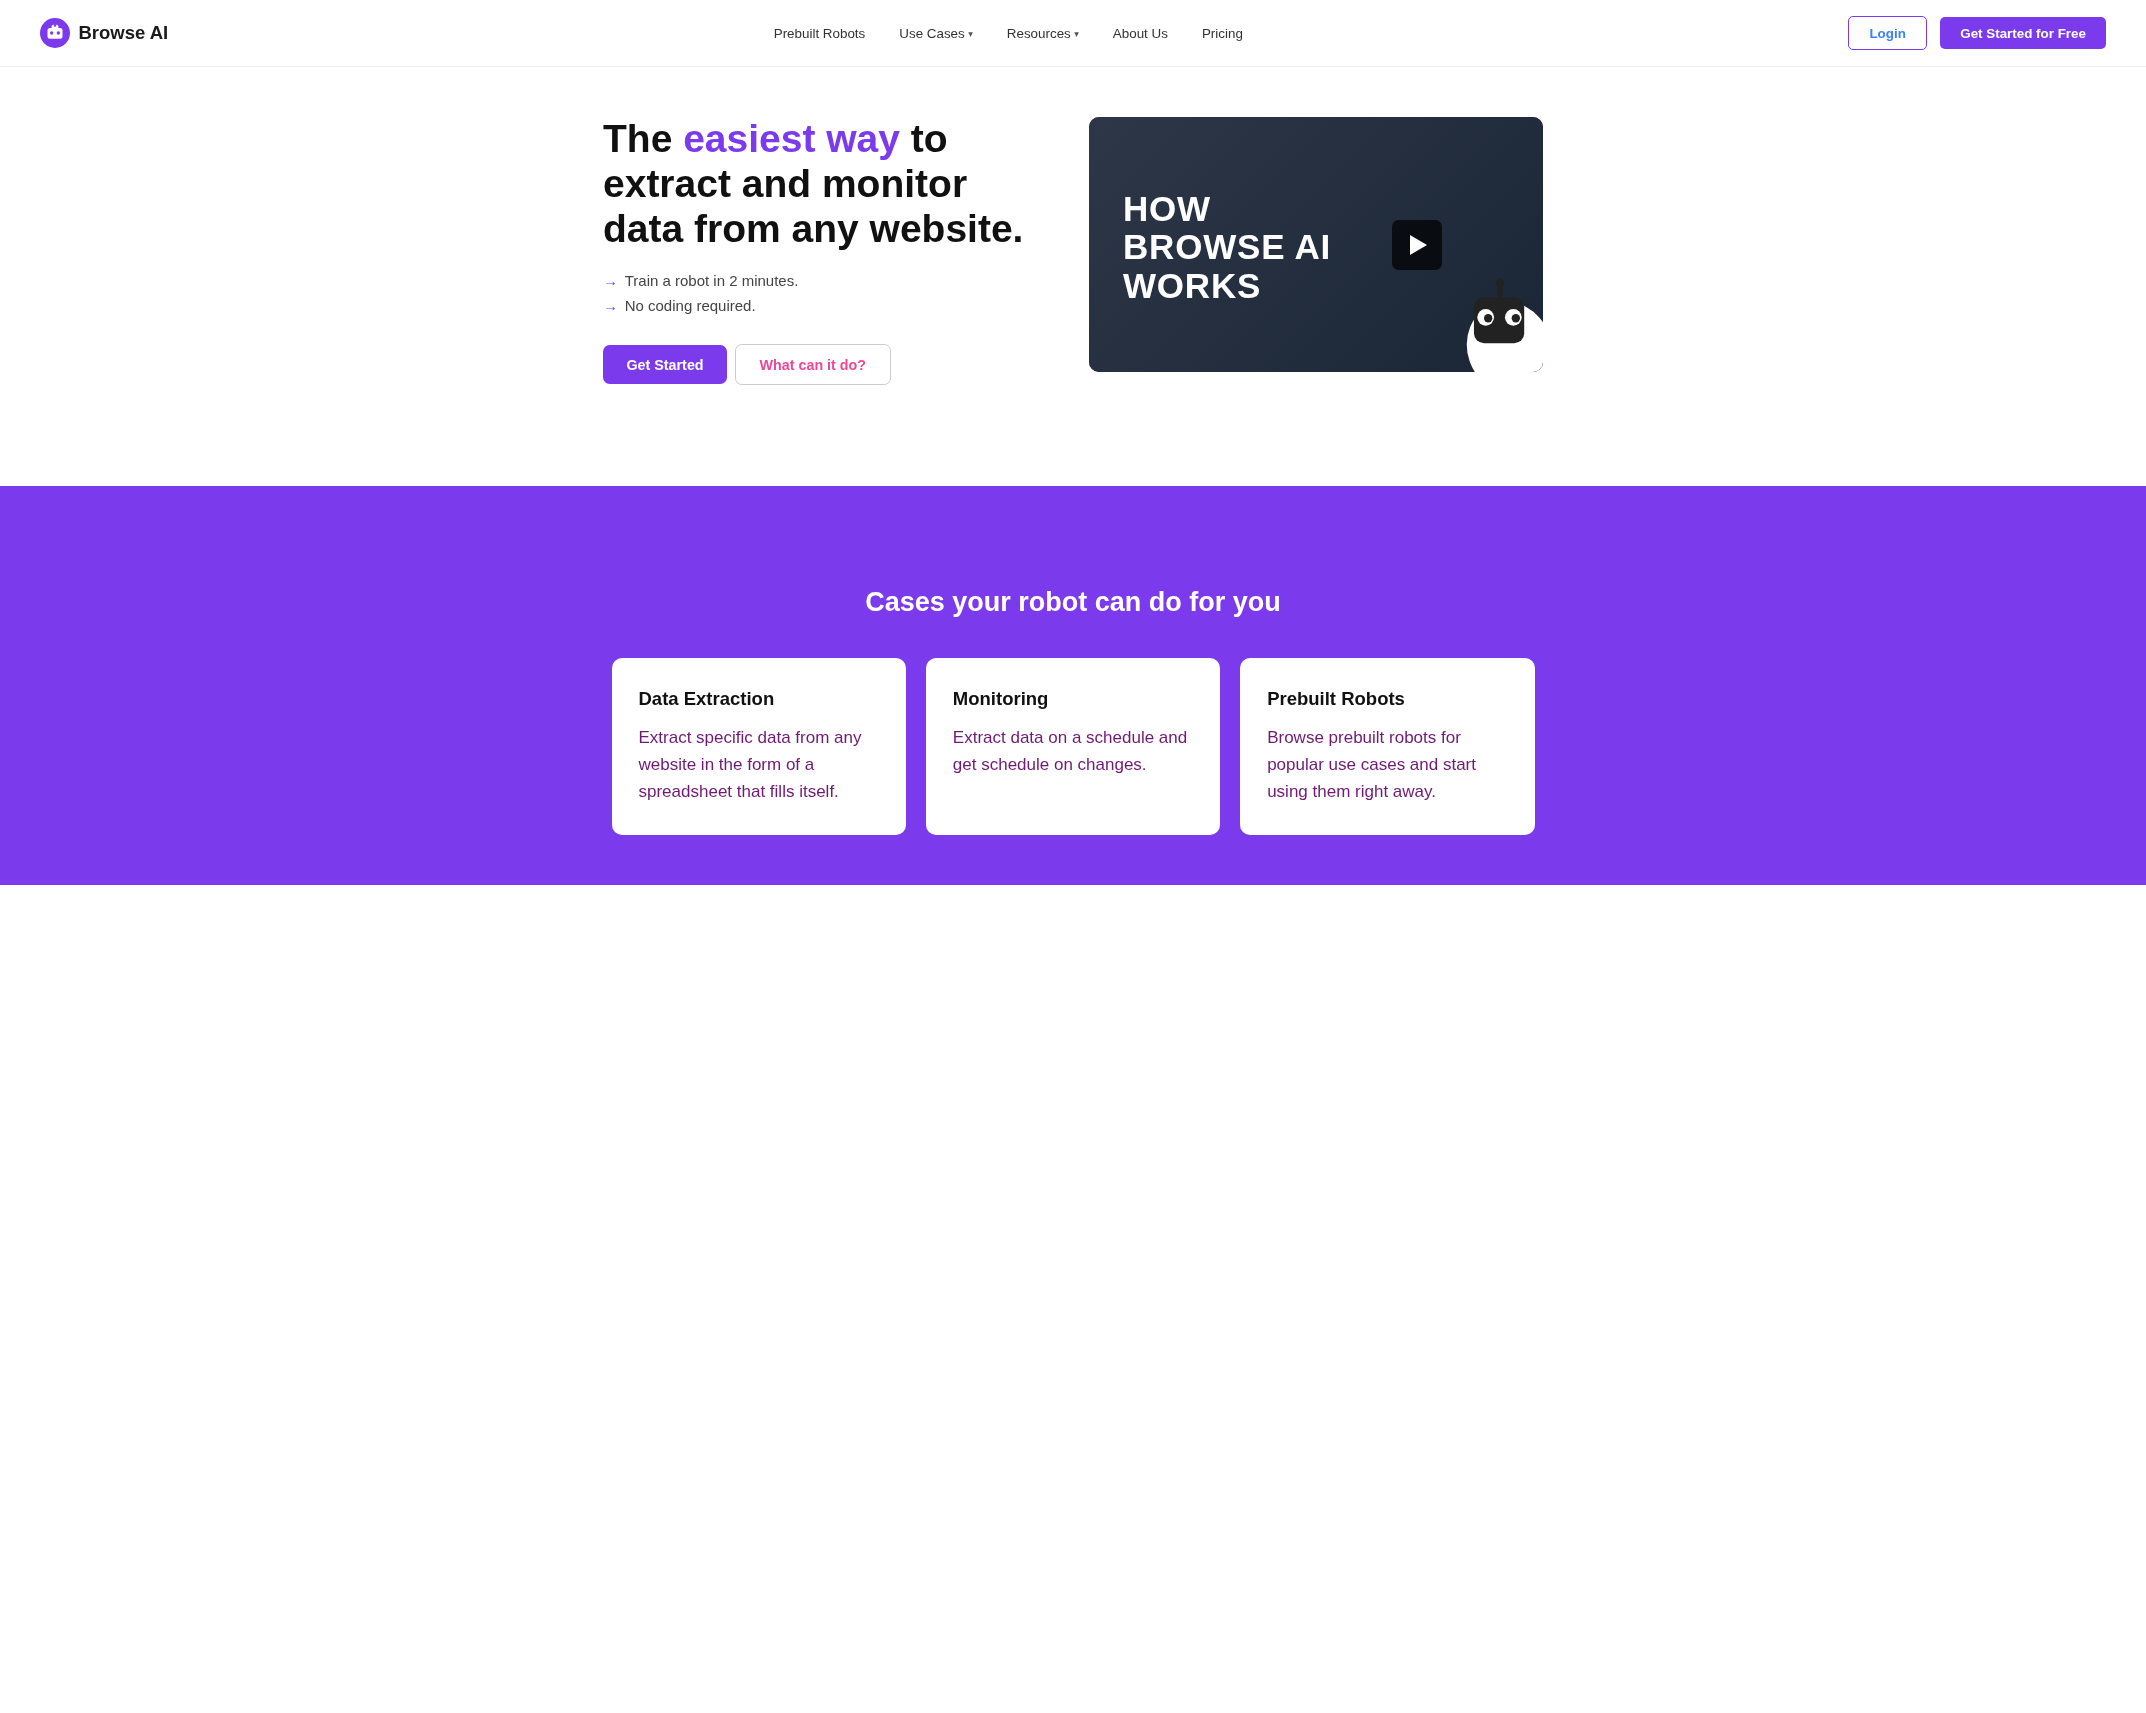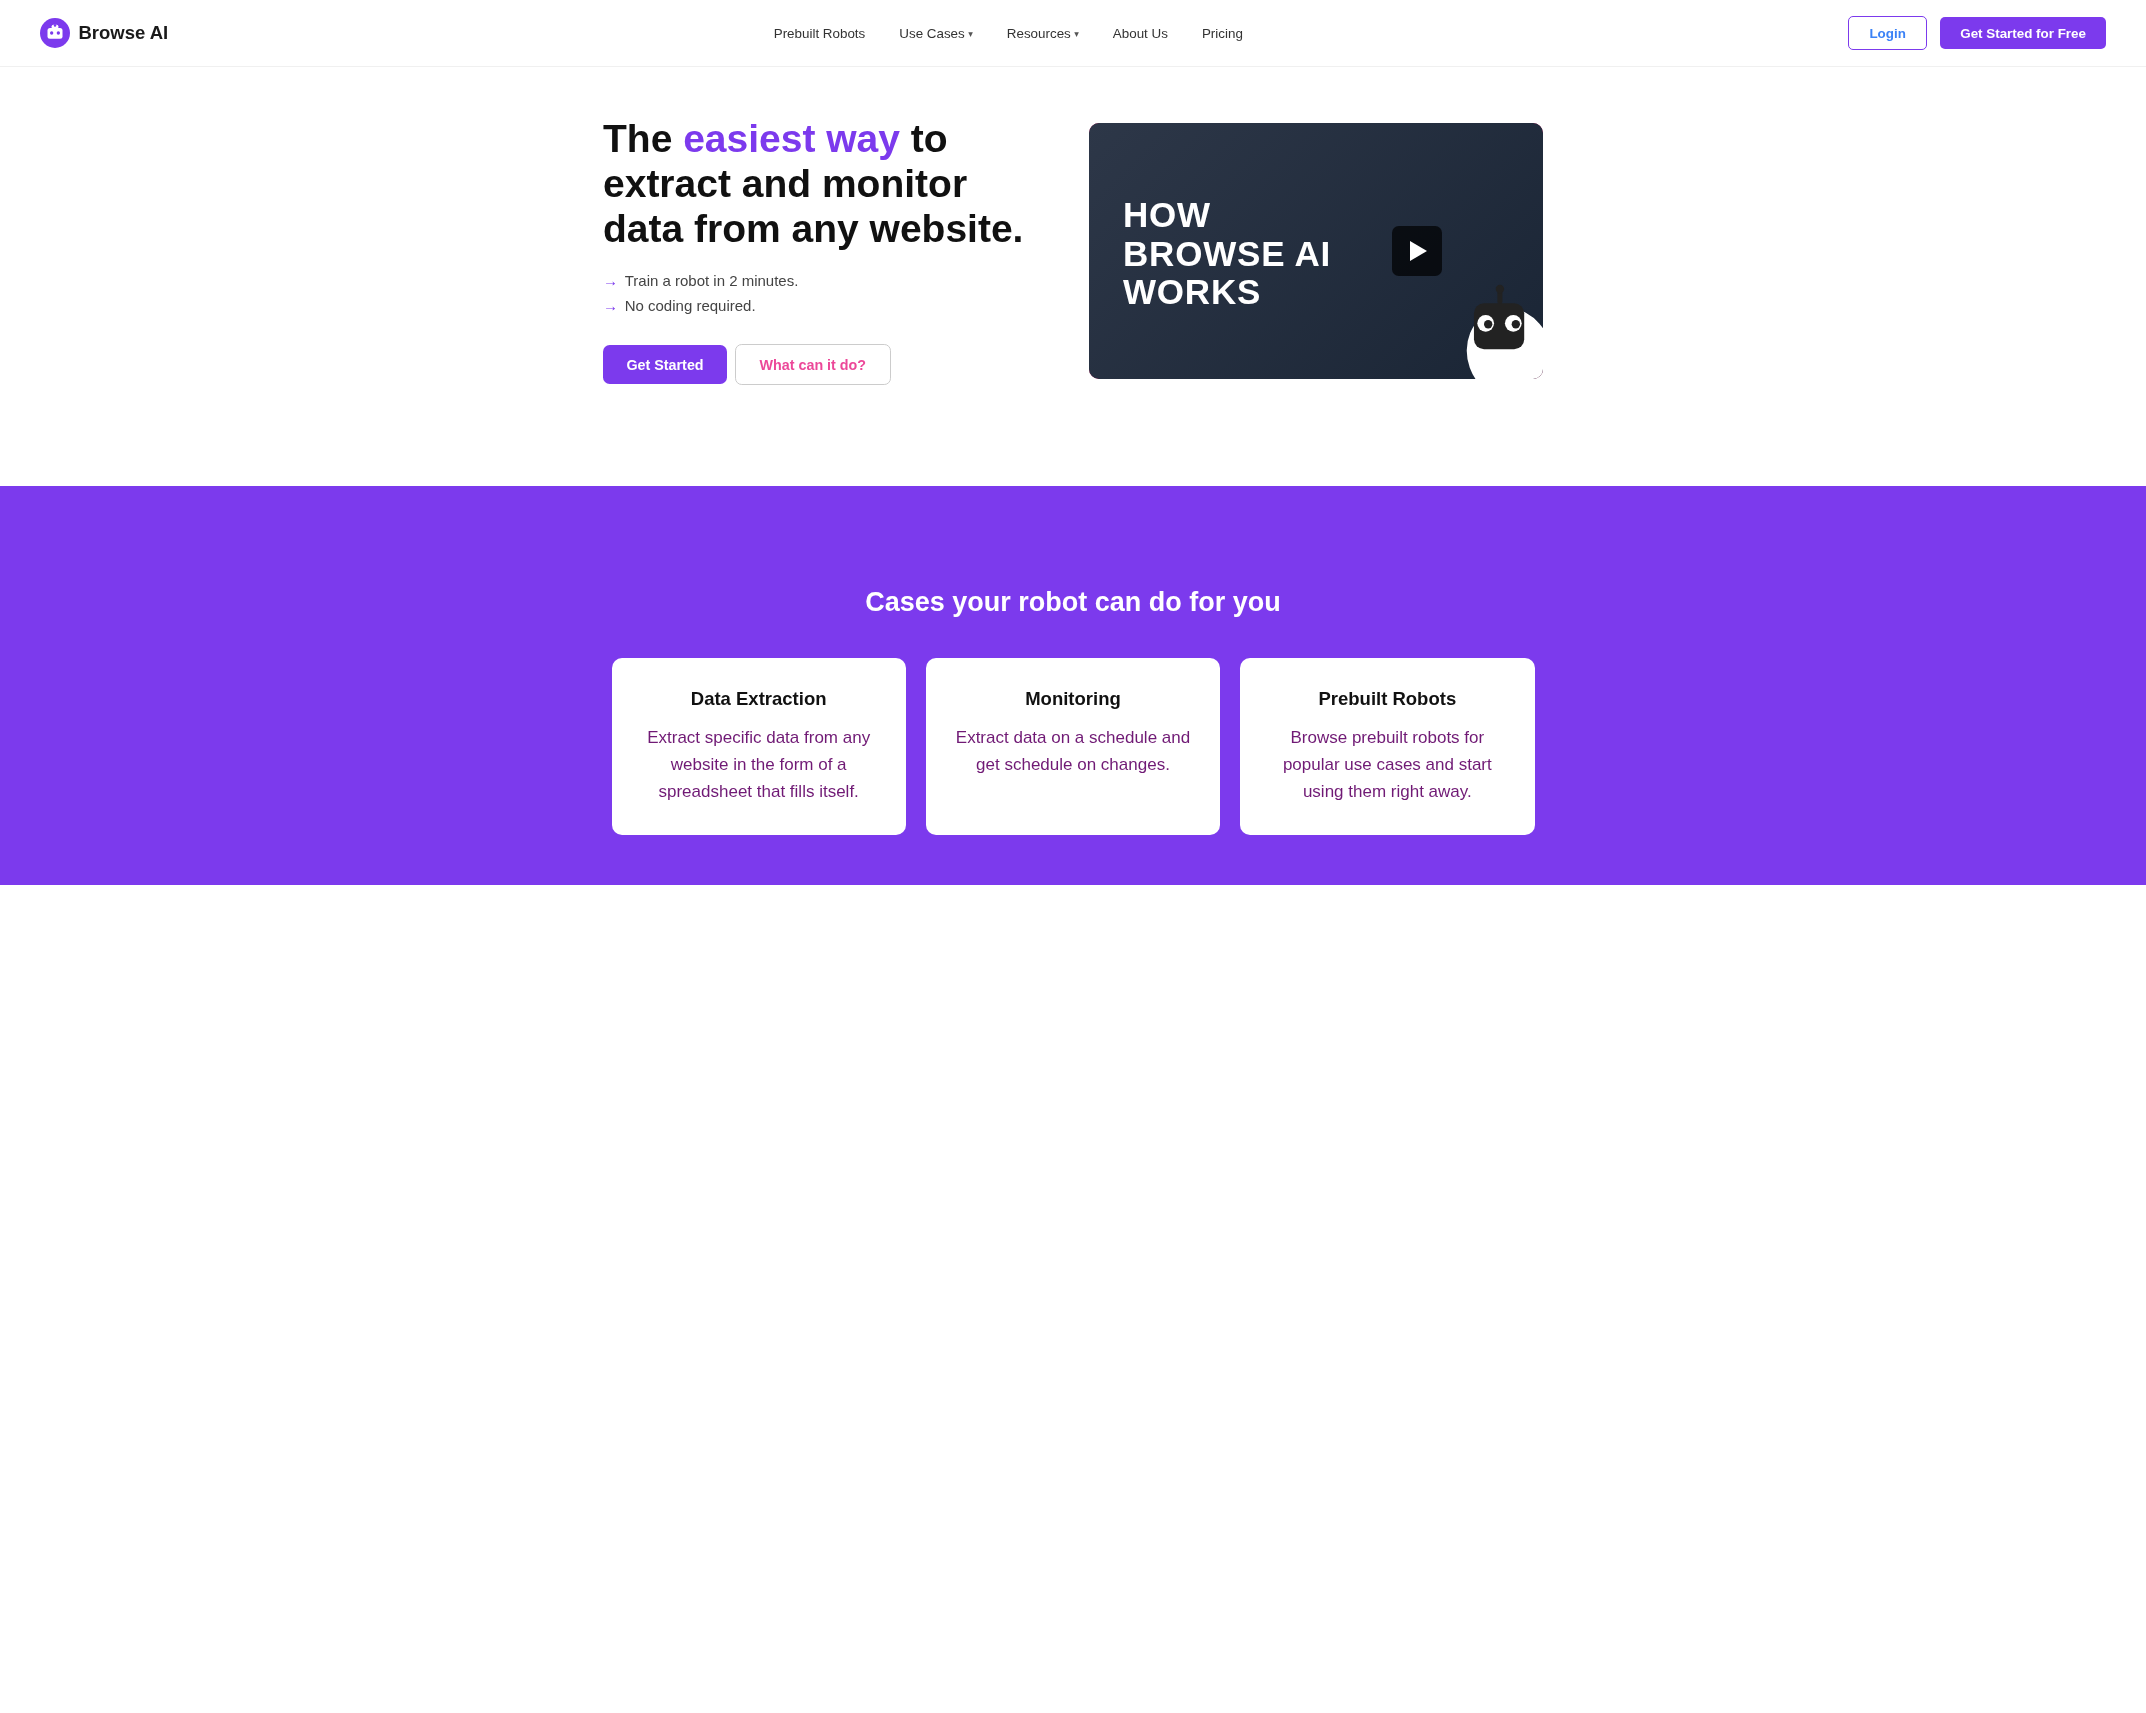--- a/index.html
+++ b/index.html
@@ -70,21 +70,21 @@
       color: #fff;
       border-radius: 5px;
       font-size: 13.4px;
       font-weight: 600;
       cursor: pointer;
     }
 
     
     .hero {
       display: flex;
-      align-items: center;
+      align-items: flex-start;
       justify-content: space-between;
       padding: 50px 67px 67px 67px;
       max-width: 1074px;
       margin: 0 auto;
       gap: 50px;
     }
     .hero-left {
       flex: 1;
       max-width: 436px;
     }
@@ -241,21 +241,21 @@
       display: grid;
       grid-template-columns: repeat(3, 1fr);
       gap: 20px;
       max-width: 923px;
       margin: 0 auto;
     }
     .feature-card {
       background: #fff;
       border-radius: 10px;
       padding: 30px 27px;
-      text-align: center;
+      text-align: left;
     }
     .card-title {
       font-size: 18.5px;
       font-weight: 700;
       color: #111;
       margin-bottom: 13.4px;
     }
     .card-desc {
       font-size: 17px;
       color: #701a75;

